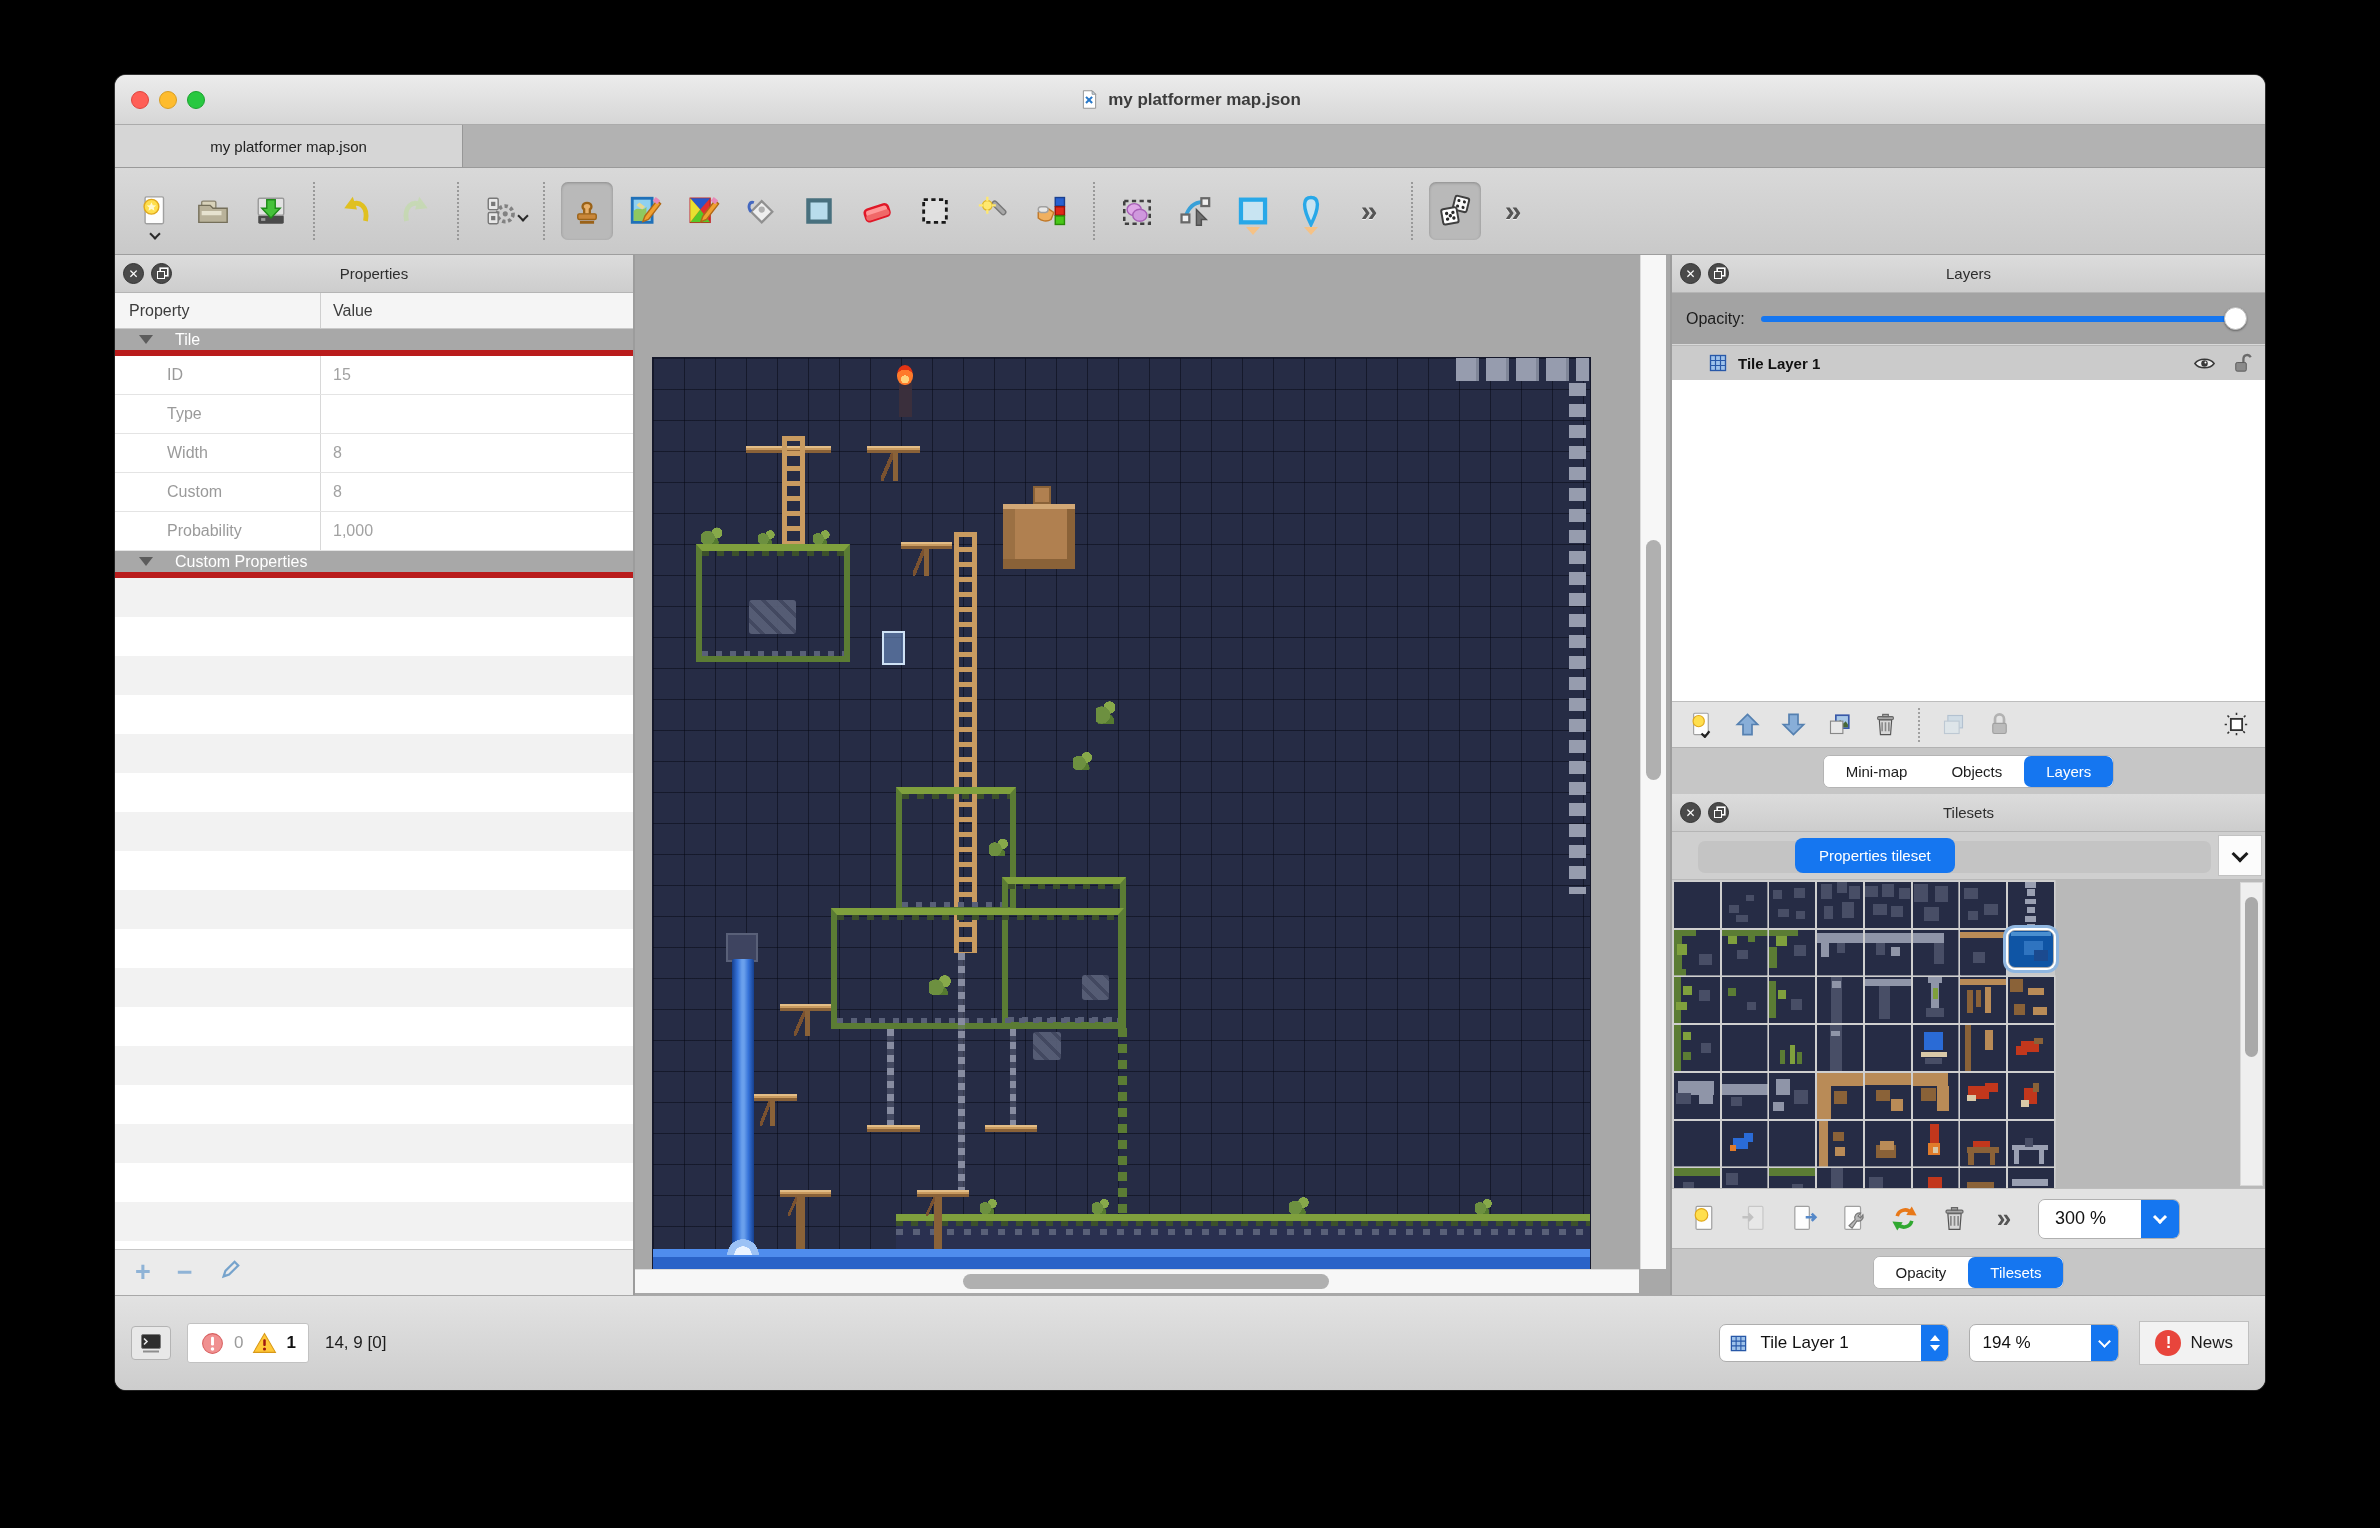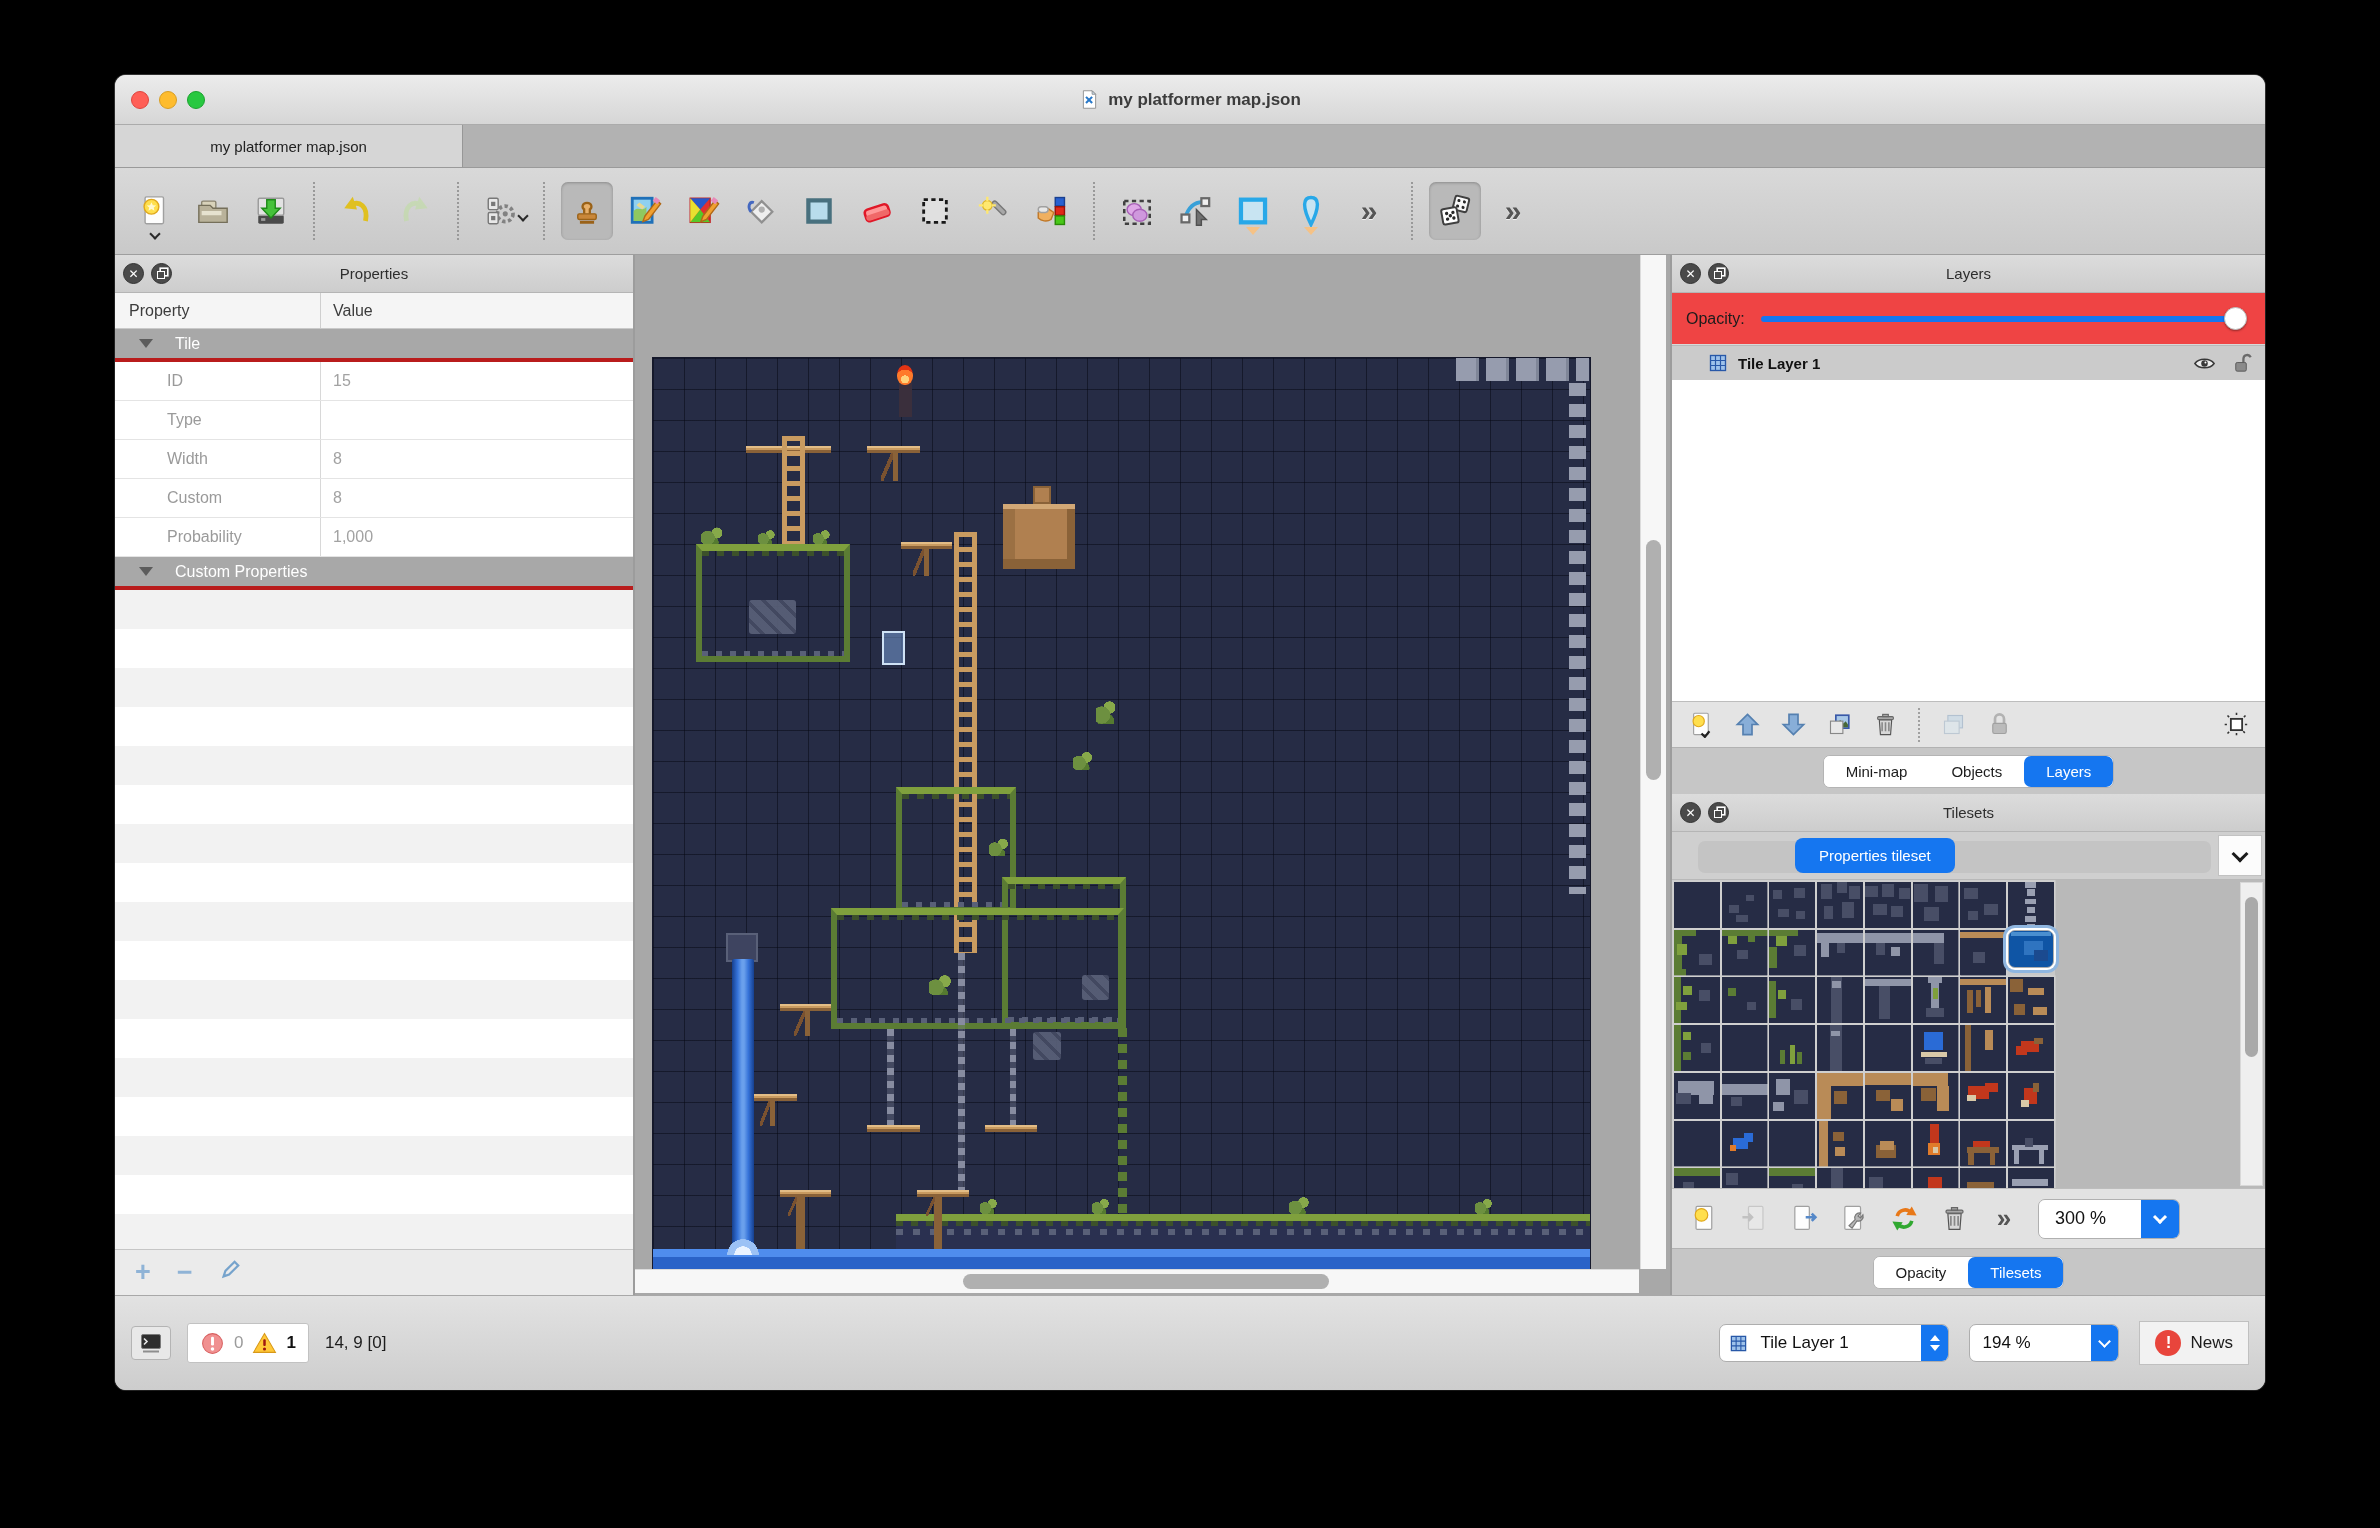--- a/index.html
+++ b/index.html
@@ -35,21 +35,21 @@
   .ldock { width:518px; background:#ececec; display:flex; flex-direction:column; flex:none; }
   .phead { height:38px; background:linear-gradient(#dcdcdc,#cdcdcd); border-bottom:1px solid #b5b5b5; position:relative; display:flex; align-items:center; justify-content:center; font-size:15px; color:#2e2e2e; flex:none;}
   .pbtns { position:absolute; left:8px; display:flex; gap:7px; }
   .winbtn { width:21px; height:21px; border-radius:50%; background:#4a4a4a; border:1px solid #333; display:flex; align-items:center; justify-content:center; }
   .winbtn .x { color:#fff; font-size:12px; font-weight:700; line-height:1; }
   .winbtn .sq { width:8px; height:8px; border:1.6px solid #fff; box-shadow:3px -3px 0 -1px #4a4a4a, 3px -3px 0 .6px #fff; margin-top:2px; margin-left:-2px;}
   .pcols { height:36px; background:#f5f5f5; border-bottom:1px solid #c9c9c9; display:flex; font-size:16px; color:#3c3c3c; align-items:center; flex:none;}
   .pcols .c1 { width:206px; padding-left:14px; border-right:1px solid #cfcfcf; height:100%; display:flex; align-items:center;}
   .pcols .c2 { padding-left:12px; }
   .prows { flex:1; overflow:hidden; background:#fff; display:flex; flex-direction:column;}
-  .grp { height:33px; background:#a8a8a8; color:#fff; font-size:16px; display:flex; align-items:center; flex:none; border-bottom:4px solid #b91c1c;}
+  .grp { height:27px; background:#a8a8a8; color:#fff; font-size:16px; display:flex; align-items:center; flex:none; border-bottom:6px solid #b91c1c;}
   .grp .tri2 { width:0;height:0;border:7px solid transparent;border-top:9px solid #5c5c5c; margin-left:24px; margin-top:7px;}
   .grp .glabel { margin-left:22px; }
   .kv { height:39px; display:flex; font-size:16px; color:#9a9a9a; border-bottom:1px solid #e4e4e4; flex:none; }
   .kv .k { width:206px; padding-left:52px; display:flex; align-items:center; border-right:1px solid #d8d8d8; }
   .kv .v { flex:1; padding-left:12px; display:flex; align-items:center; color:#a2a2a2; }
   .stripe { height:39px; flex:none; }
   .stripe:nth-child(even) { background:#f2f2f2; }
   .pfoot { height:46px; background:#ebebeb; border-top:1px solid #c6c6c6; display:flex; align-items:center; gap:26px; padding-left:20px; flex:none;}
   .pfoot .pm { font-size:27px; color:#8fb3d6; font-weight:700; line-height:1; background:none; border:none;}
   
@@ -83,21 +83,21 @@
   .f-waterfall { background:linear-gradient(to right,#16408f,#3572d8 25%, #6aa0ec 45%, #6aa0ec 55%, #3572d8 75%, #16408f); border-radius:2px; }
   .f-water { background:linear-gradient(to bottom,#4f8dee 0 35%, #2a63c8 35%); }
   .f-splash { background:radial-gradient(circle at 50% 100%, #eaf3ff 0 30%, #9cc2f5 31% 55%, transparent 56%); }
   .f-cursor { background:rgba(125,165,225,.5); border:2px solid #cfe2f5; }
   .scroll-v { position:absolute; top:0; bottom:26px; right:4px; width:26px; background:#f7f7f7; border-left:1px solid #dcdcdc; }
   .scroll-v .thumb { position:absolute; left:5px; width:15px; top:285px; height:240px; background:#b0b0b0; border-radius:8px; }
   .scroll-h { position:absolute; left:0; right:31px; bottom:2px; height:24px; background:#f7f7f7; border-top:1px solid #dcdcdc; }
   .scroll-h .thumb { position:absolute; top:4px; height:15px; left:328px; width:366px; background:#b0b0b0; border-radius:8px; }
   
   .rdock { width:593px; background:#d6d6d6; display:flex; flex-direction:column; flex:none; }
-  .opacityrow { height:52px; background:#ef4444; display:flex; align-items:center; padding:16px 14px; gap:16px; flex:none; border-bottom:1px solid #d8d8d8;}
+  .opacityrow { height:52px; background:#a3a3a3; display:flex; align-items:center; padding:16px 14px; gap:16px; flex:none; border-bottom:1px solid #d8d8d8;}
   .opacityrow .olabel { font-size:16px; color:#1c1c1c; }
   .slider { flex:1; position:relative; height:24px; margin-right:6px;}
   .slider .track { position:absolute; left:0; right:0; top:9px; height:6px; border-radius:3px; background:#1576f0; }
   .slider .knob { position:absolute; right:-2px; top:0; width:23px; height:23px; border-radius:50%; background:#fff; border:1px solid #bdbdbd; box-shadow:0 1px 2px rgba(0,0,0,.35); }
   .layerlist { flex:1; background:#fff;  border-top:1px solid #b8b8b8; min-height:0;}
   .layerrow { height:34px; background:#cbcbcb; display:flex; align-items:center; padding-left:36px; gap:10px; }
   .layerrow .lname { font-size:15px; font-weight:700; color:#111; flex:1; }
   .layerrow svg.gicon { width:20px; height:20px; }
   .layerrow .ric { margin-right:12px; display:flex; gap:14px; align-items:center;}
   .ric svg { width:23px; height:23px; }

